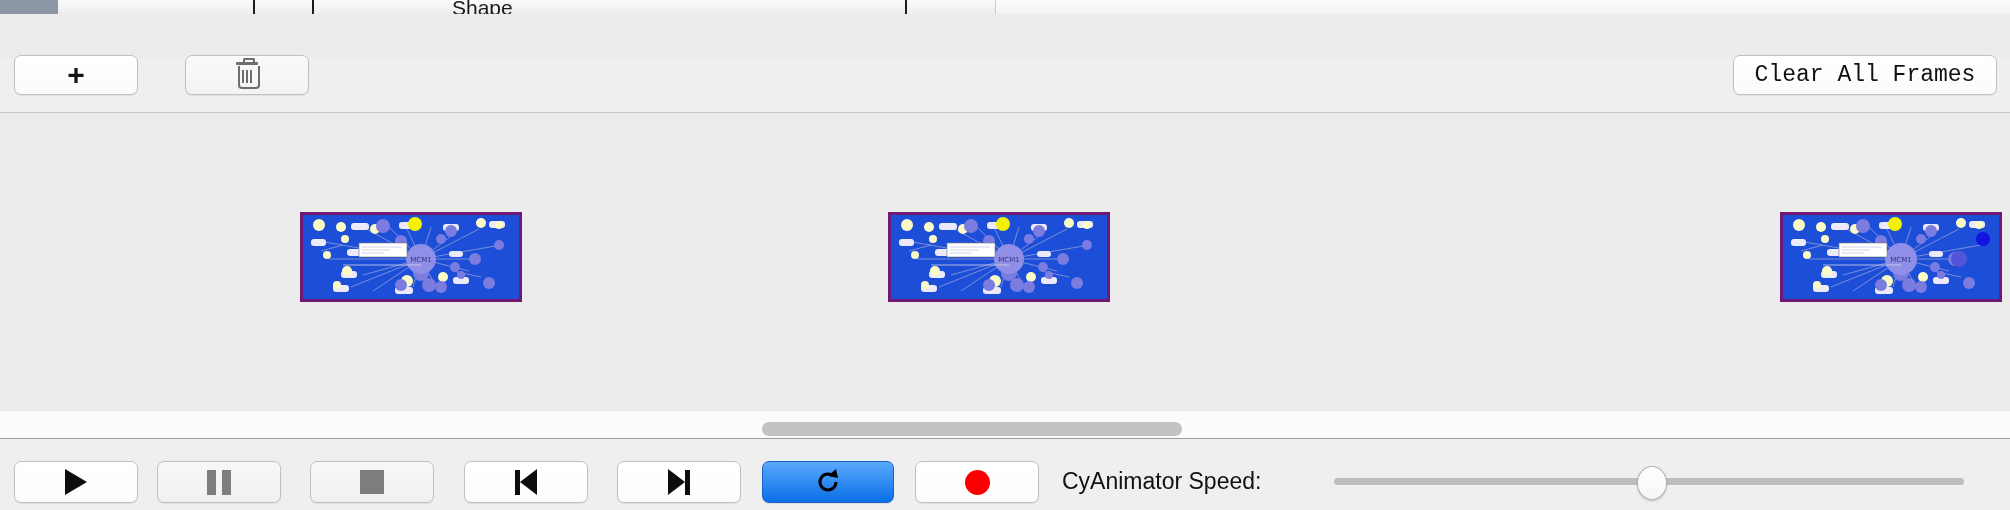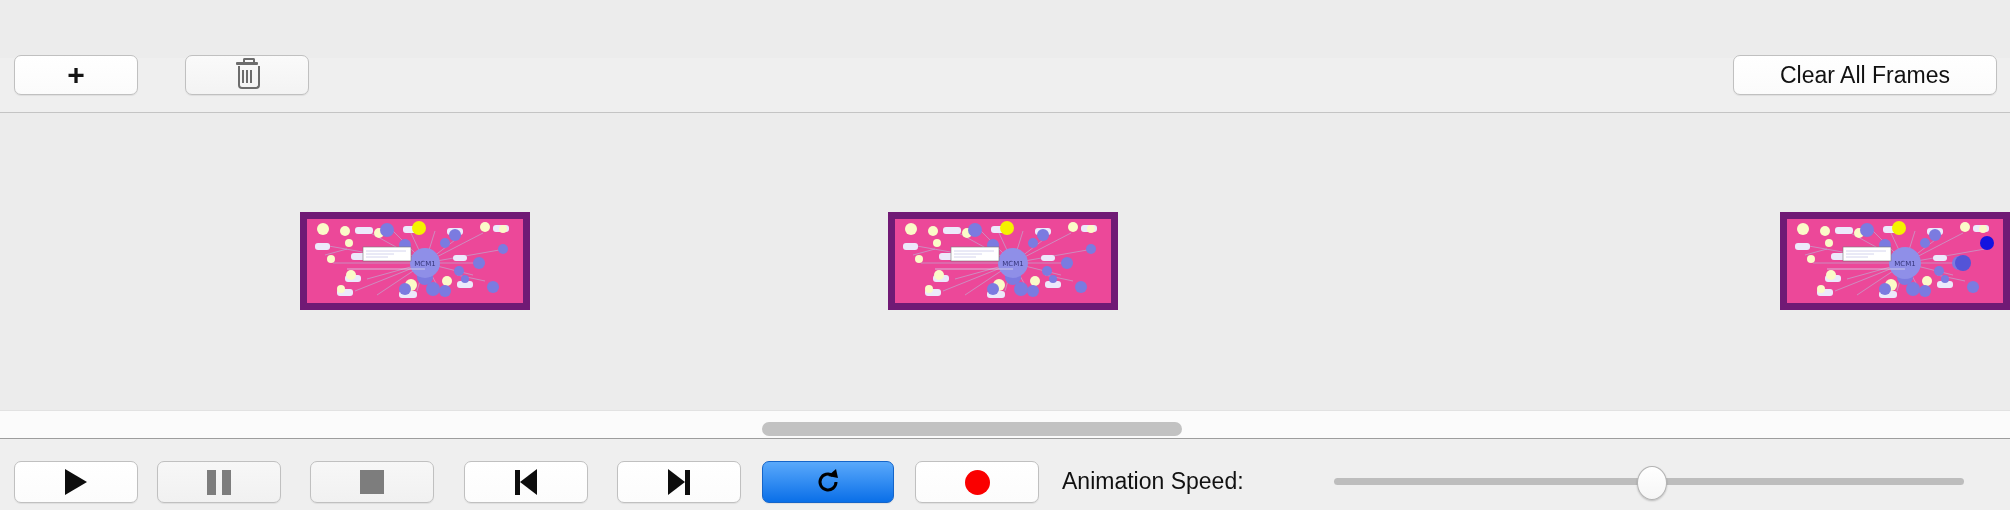--- a/index.html
+++ b/index.html
@@ -36,42 +36,42 @@
   
   .toolbar{position:absolute;left:0;top:58px;width:2010px;height:54px;background:#efefef;
     border-bottom:1px solid #c4c4c4;}
   .btn{position:absolute;border:1px solid #c0c0c0;border-radius:7px;
     background:linear-gradient(#ffffff,#fbfbfb);
     box-shadow:0 1px 1px rgba(0,0,0,.07);
     display:flex;align-items:center;justify-content:center;cursor:default;}
   .btn.flat{background:linear-gradient(#fafafa,#f3f3f3);}
   #add-frame-btn{left:14px;top:55px;width:122px;height:38px;}
   #delete-frame-btn{left:185px;top:55px;width:122px;height:38px;}
-  #clear-all-btn{left:1733px;top:55px;width:262px;height:38px;font-size:23px;color:#111;}
+  #clear-all-btn{left:1733px;top:55px;width:262px;height:38px;font-size:23px;color:#111;font-family:Liberation Mono, monospace;}
   .plus{font-size:30px;font-weight:bold;color:#141414;line-height:1;}
   .trash-ic{width:22px;height:26px;position:relative;}
   .trash-ic .lid{position:absolute;left:0;top:0;width:22px;height:3px;background:#6d6d6d;border-radius:1px;}
   .trash-ic .handle{position:absolute;left:7px;top:-4px;width:8px;height:4px;border:2px solid #6d6d6d;border-bottom:none;border-radius:2px 2px 0 0;}
   .trash-ic .body{position:absolute;left:2px;top:4px;width:18px;height:21px;border:2px solid #6d6d6d;border-top:none;border-radius:0 0 4px 4px;}
   .trash-ic .bar{position:absolute;top:8px;width:2px;height:13px;background:#6d6d6d;}
   .trash-ic .b1{left:6px;} .trash-ic .b2{left:10px;} .trash-ic .b3{left:14px;}
 
   
   .timeline{position:absolute;left:0;top:113px;width:2010px;height:297px;background:#ececec;}
   .axis-line{position:absolute;left:0;top:308px;width:2010px;height:3px;background:#111;}
   .tick{position:absolute;width:2px;background:#111;}
   .tick.major{top:311px;height:19px;}
   .tick.minor{top:311px;height:11px;}
   .tick-label{position:absolute;top:336px;font-size:24px;color:#111;transform:translateX(-50%);white-space:nowrap;}
   .axis-title{position:absolute;top:378px;width:2010px;text-align:center;font-size:23px;color:#111;}
 
   
   .frame{position:absolute;cursor:default;}
   .frame .shadow{position:absolute;left:4px;top:5px;width:100%;height:100%;background:#9a9a9a;}
-  .frame .sheet{position:relative;background:#ec4899;border:7px solid #701a75;overflow:hidden;}
+  .frame .sheet{position:relative;background:#1d4ed8;border:3px solid #701a75;overflow:hidden;}
   .net{position:absolute;left:0;top:0;width:100%;height:100%;}
 
   
   .scrolltrack{position:absolute;left:0;top:410px;width:2010px;height:27px;
     background:#fbfbfb;border-top:1px solid #e2e2e2;border-bottom:1px solid #c9c9c9;}
   .scrollthumb{position:absolute;left:762px;top:422px;width:420px;height:14px;
     border-radius:7px;background:#c2c2c2;cursor:default;}
 
   
   .controls{position:absolute;left:0;top:438px;width:2010px;height:72px;background:#efefef;
@@ -107,20 +107,34 @@
     border-radius:4px;background:#bdbdbd;}
   .slider-thumb{position:absolute;left:1637px;top:466px;width:28px;height:32px;
     border-radius:50%;background:linear-gradient(#ffffff,#f6f6f6);
     border:1px solid #b3b3b3;box-shadow:0 1px 2px rgba(0,0,0,.22);cursor:default;}
 </style>
 </head>
 <body>
 
 <div class="app">
 
+  <div class="bg-strip">
+    <div class="dark"></div>
+    <div class="seg" style="left:58px;width:90px;"></div>
+    <div class="seg" style="left:148px;width:45px;"></div>
+    <div class="seg" style="left:193px;width:52px;"></div>
+    <div class="seg" style="left:245px;width:60px;"></div>
+    <div class="seg" style="left:305px;width:140px;"></div>
+    <div class="seg" style="left:445px;width:440px;"></div>
+    <div class="seg" style="left:885px;width:110px;"></div>
+    <div class="tick" style="left:253px;"></div>
+    <div class="tick" style="left:312px;"></div>
+    <div class="tick" style="left:905px;"></div>
+    <div class="shape-txt">Shape</div>
+  </div>
 
 
   <div class="toolbar"></div>
   <div class="btn" id="add-frame-btn">
     <span class="plus">+</span>
   </div>
   <div class="btn flat" id="delete-frame-btn">
     <span class="trash-ic">
       <i class="handle"></i>
         <i class="lid"></i>
@@ -378,17 +392,17 @@
   <div class="cbtn blue" id="loop-btn">
     <svg width="30" height="30" viewBox="0 0 30 30">
       <path d="M23 15a8 8 0 1 1-3.2-6.4" fill="none" stroke="#000" stroke-width="3"></path>
       <polygon points="23,2 25,11 15,9" fill="#000"></polygon>
     </svg>
   </div>
   <div class="cbtn" id="record-btn">
     <span class="ic-record"></span>
   </div>
 
-  <div class="speed-label">Animation Speed:</div>
+  <div class="speed-label">CyAnimator Speed:</div>
   <div class="slider-track"></div>
   <div class="slider-thumb"></div>
 
 </div>
 
 </body></html>

